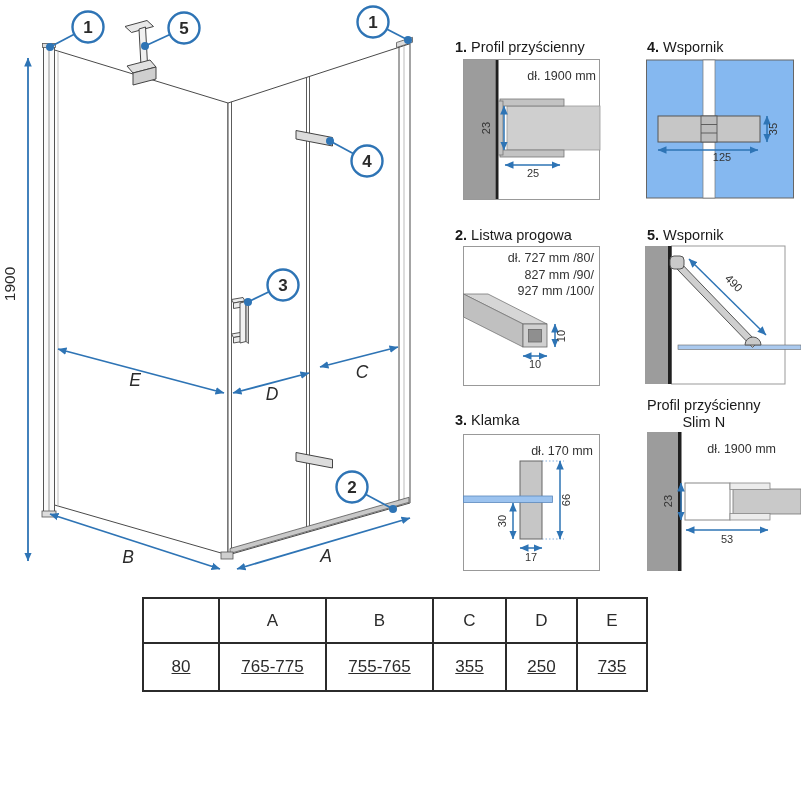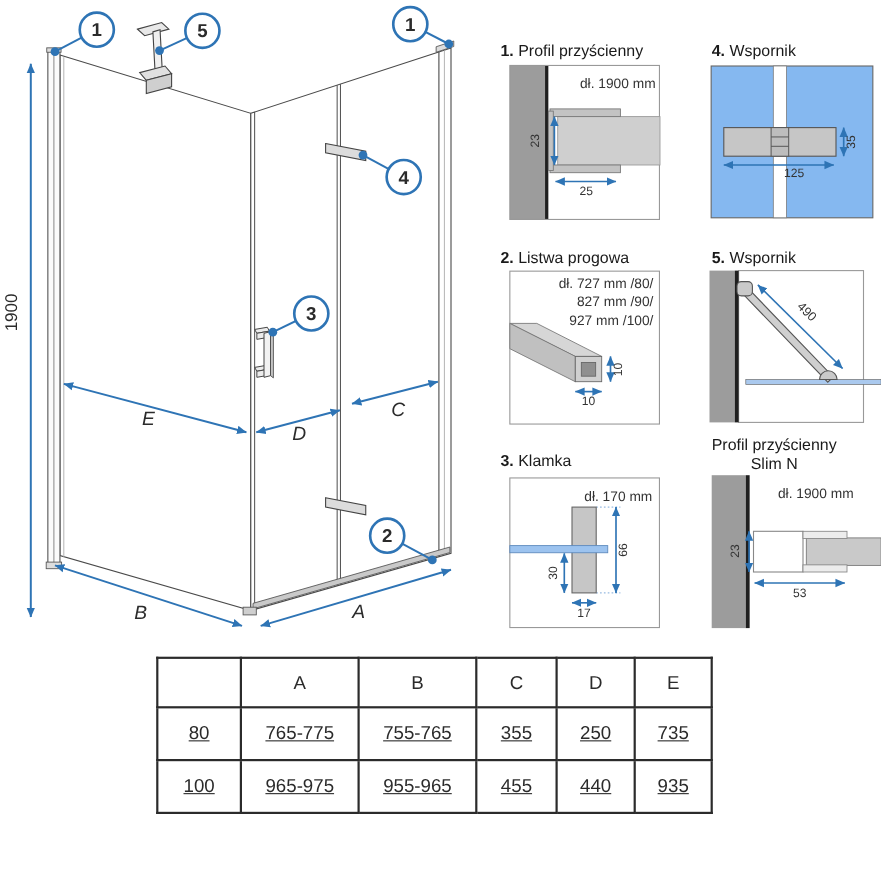--- a/index.html
+++ b/index.html
@@ -262,24 +262,16 @@
     </thead>
     <tbody>
       <tr>
         <td>80</td>
         <td>765-775</td>
         <td>755-765</td>
         <td>355</td>
         <td>250</td>
         <td>735</td>
       </tr>
-      <tr>
-        <td>100</td>
-        <td>965-975</td>
-        <td>955-965</td>
-        <td>455</td>
-        <td>440</td>
-        <td>935</td>
-      </tr>
     </tbody>
   </table>
 
 </div>
 
 </body></html>

